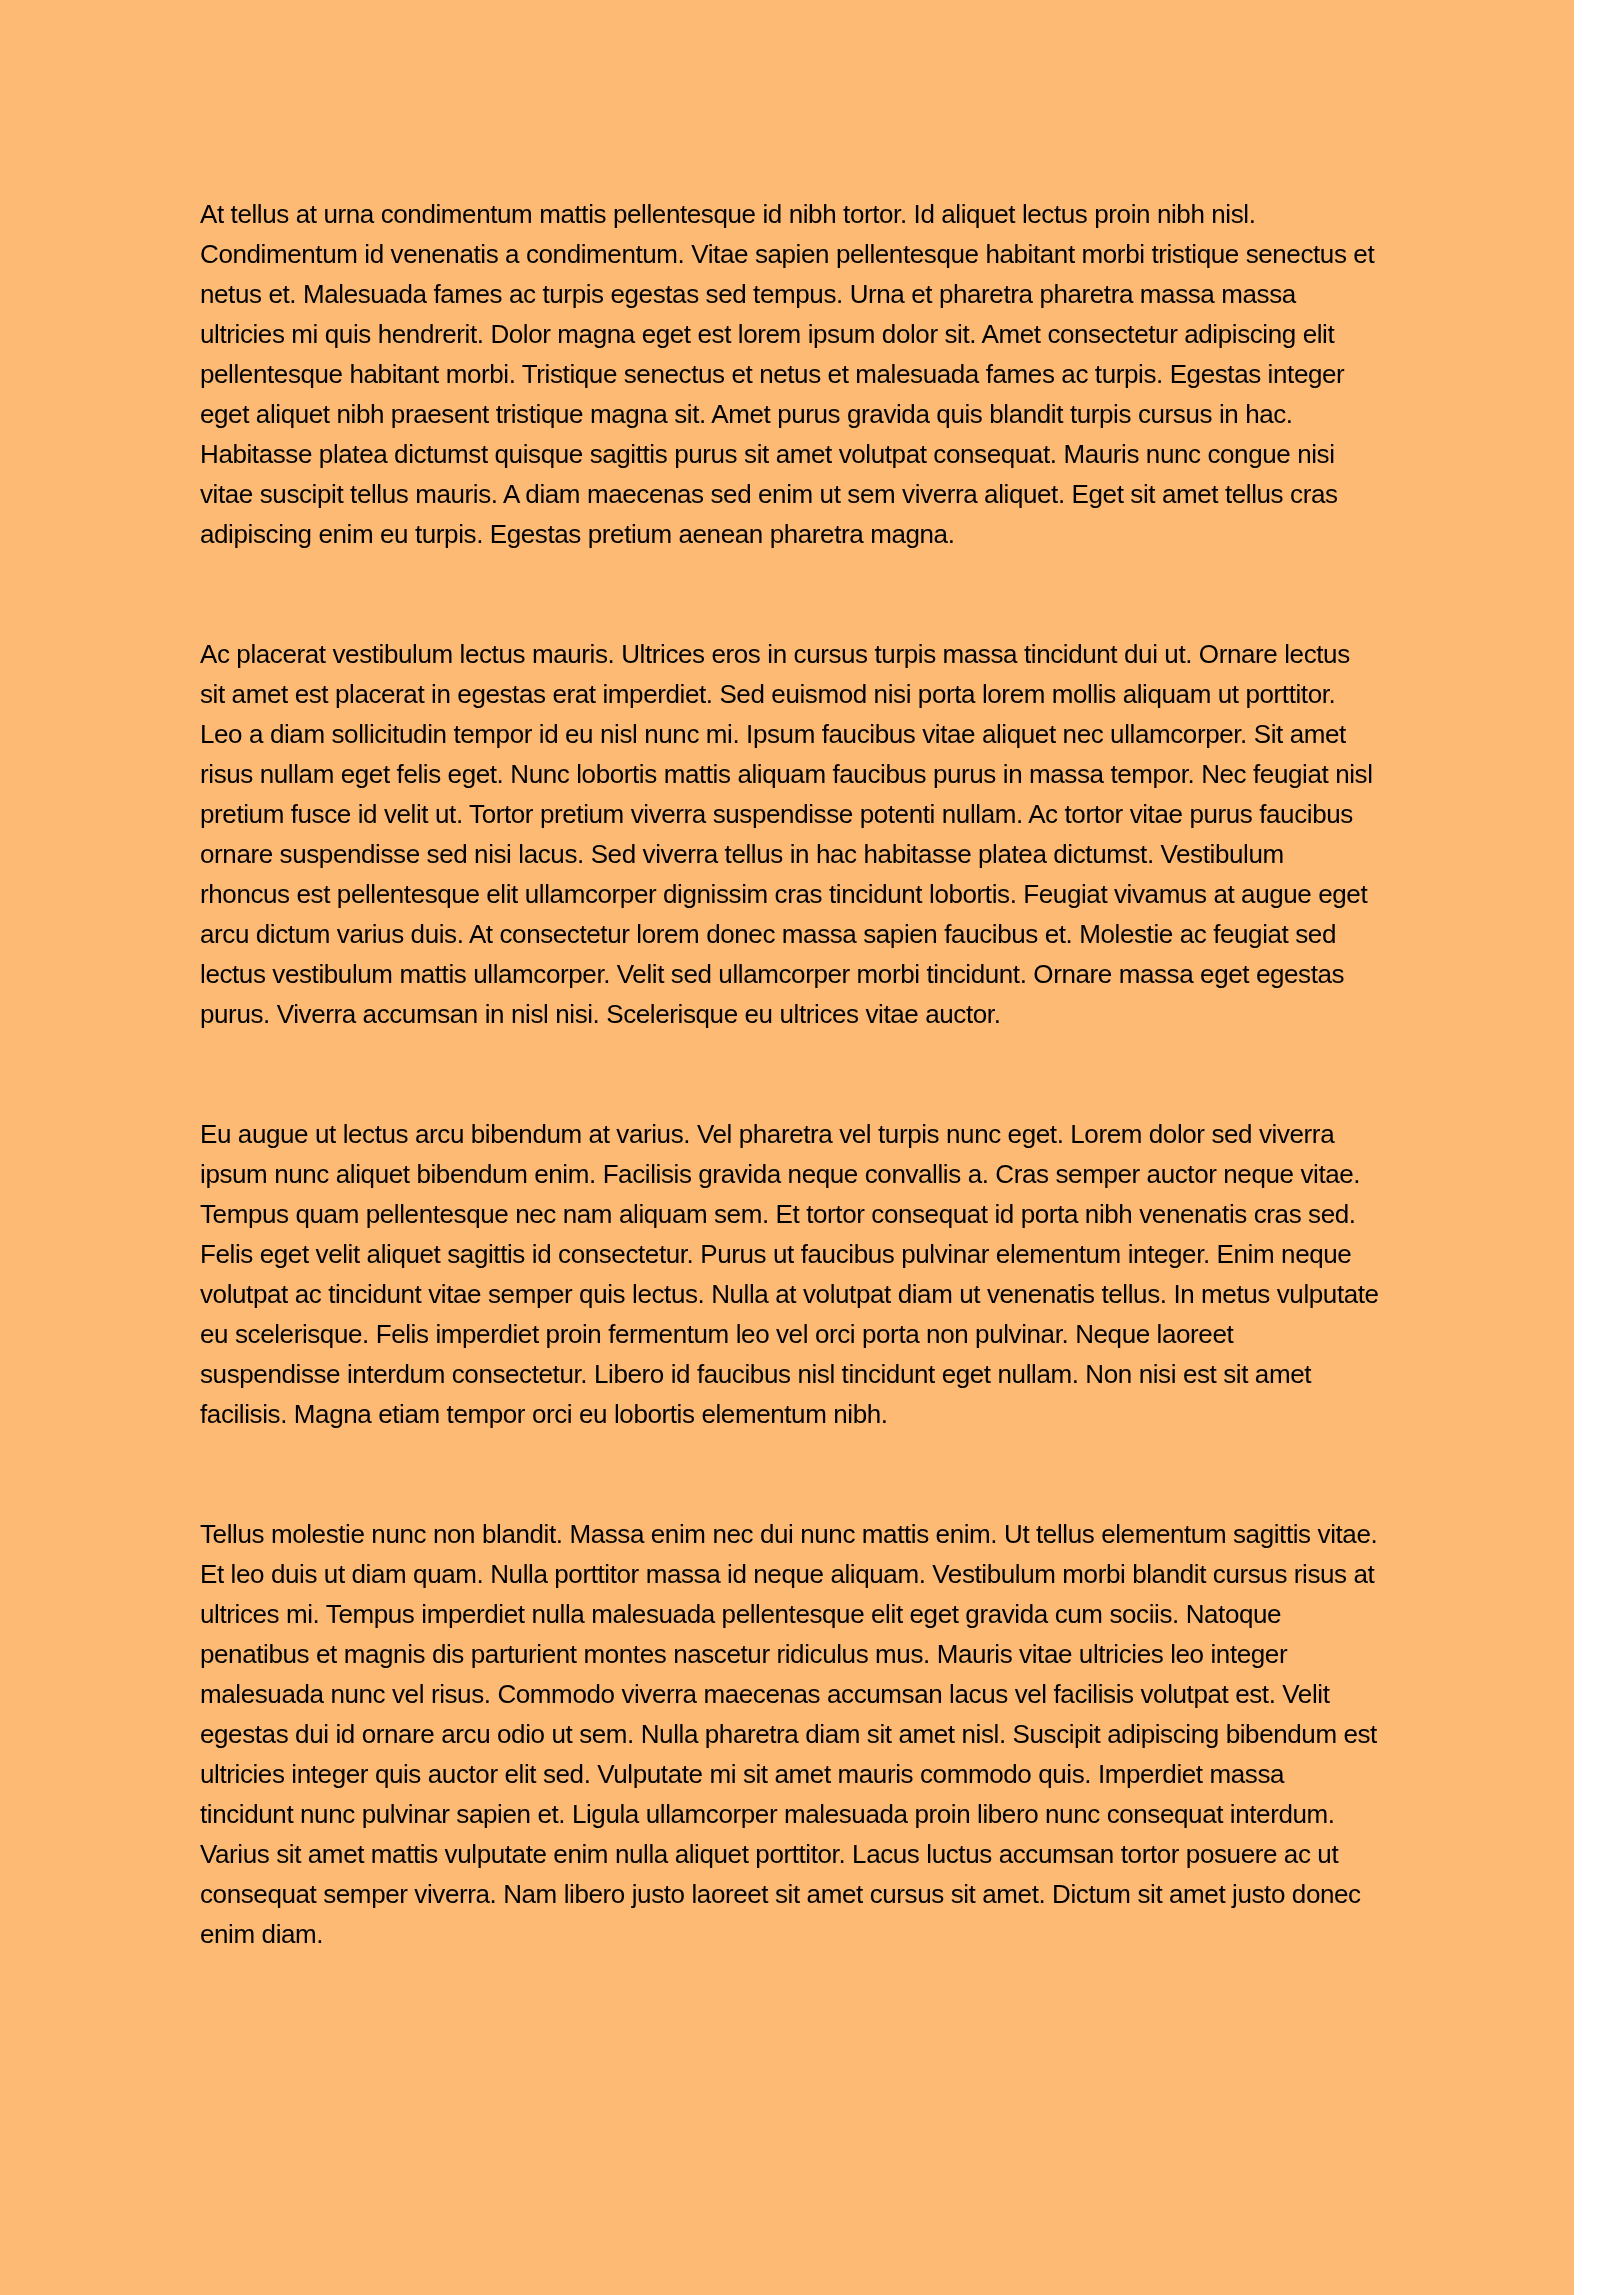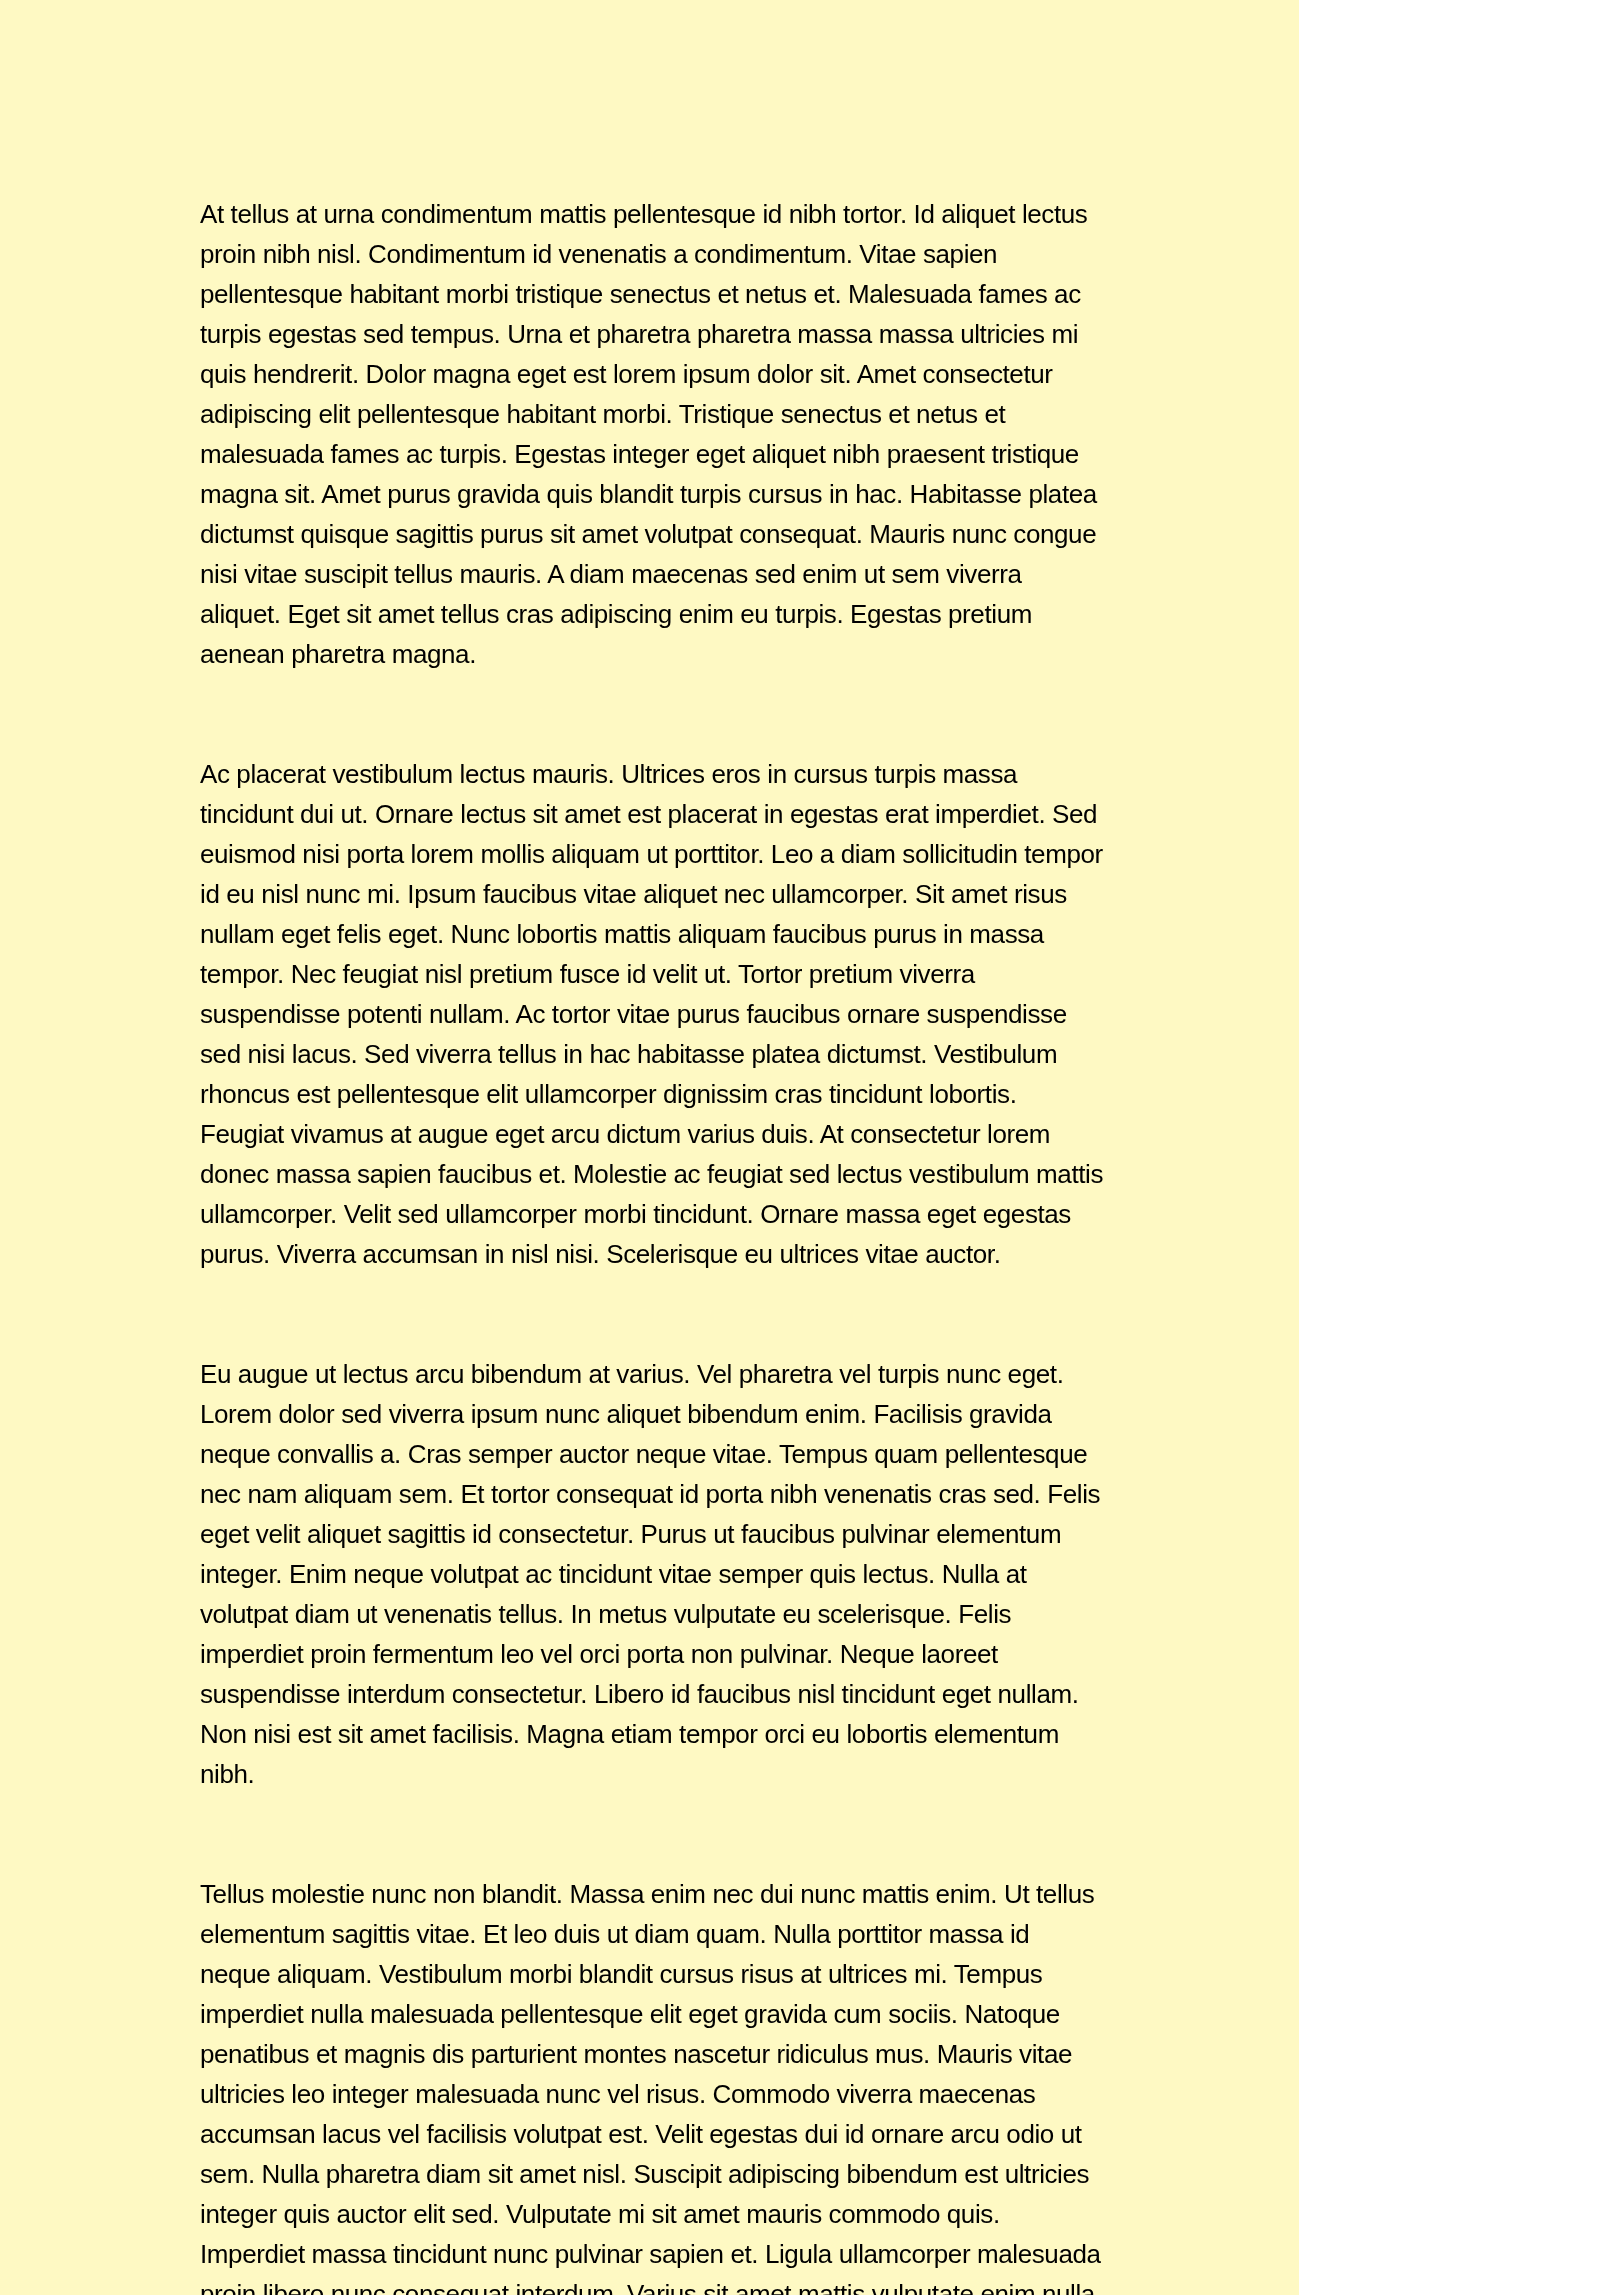--- a/index.html
+++ b/index.html
@@ -2,23 +2,23 @@
 <html style="font-size:10.5px"><head>
 <meta charset="utf-8">
 <style>
   html, body {
     margin: 0;
     padding: 0;
     background: #ffffff;
   }
   .page {
     position: relative;
-    width: 1299px;
+    width: 1574px;
     height: 2295px;
-    background: #fef9c3;
+    background: #fdba74;
     box-sizing: border-box;
     padding: 194px 194px 0 200px;
     overflow: hidden;
   }
   .para {
     font-family: "Liberation Sans", sans-serif;
     font-size: 26px;
     line-height: 40px;
     letter-spacing: -0.4px;
     color: #000000;

